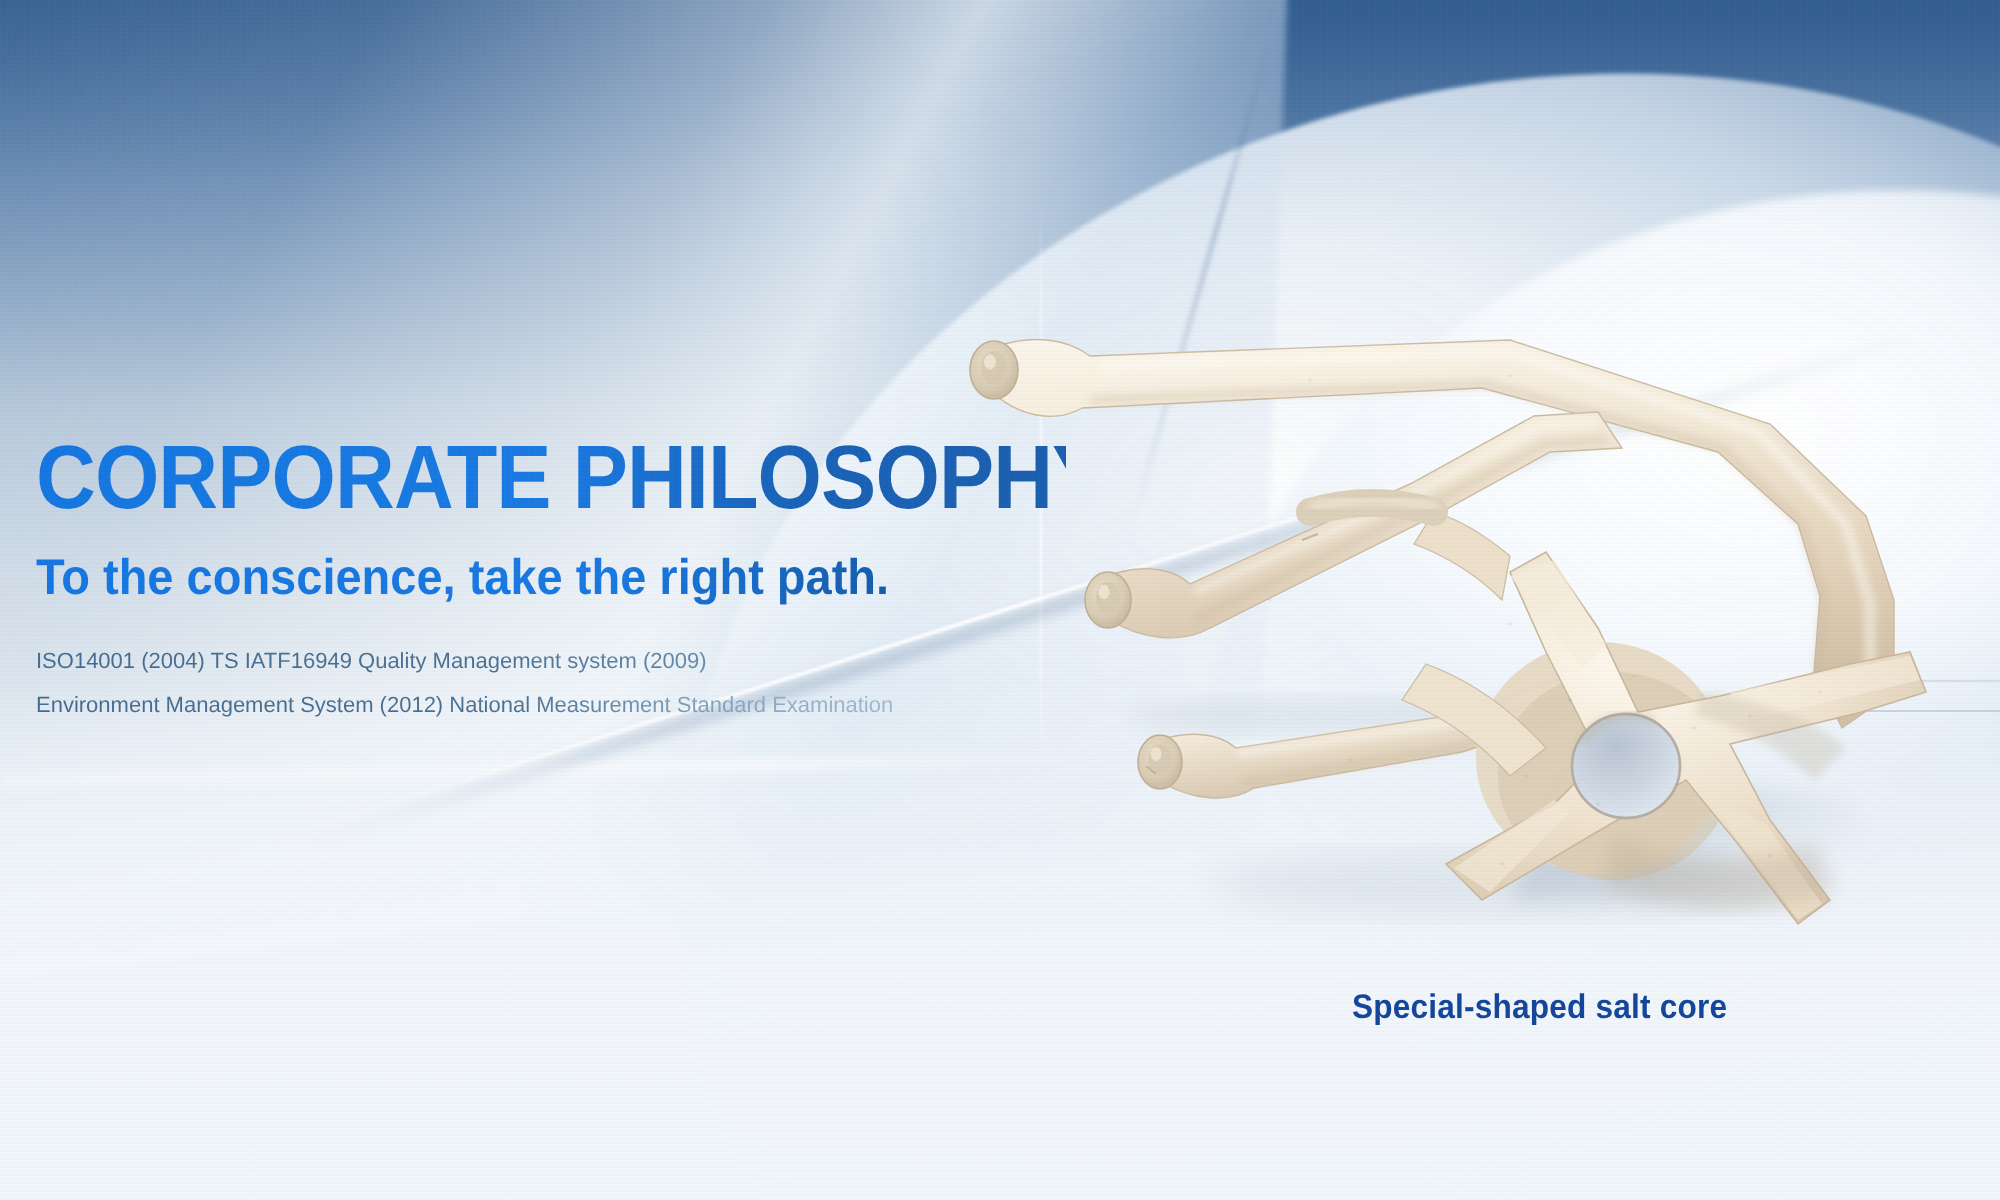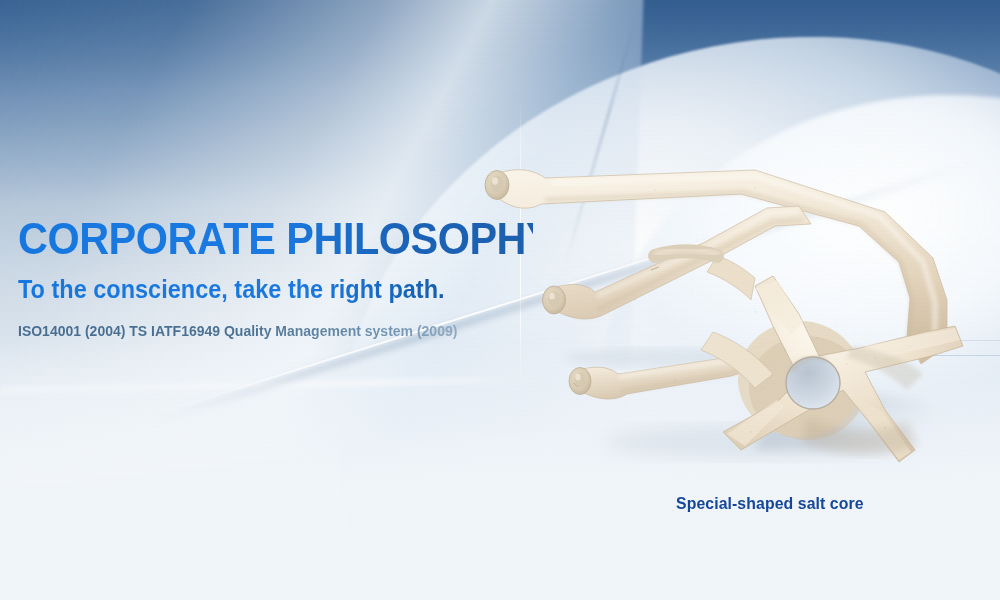--- a/index.html
+++ b/index.html
@@ -216,23 +216,23 @@
     -webkit-background-clip: text;
     background-clip: text;
     -webkit-text-fill-color: transparent;
   }
   .cert-list {
     margin: 16px 0 0 0;
     padding: 0;
     list-style: none;
   }
   .cert-line {
-    font-size: 14px;
+    font-size: 11px;
     line-height: 22px;
-    font-weight: 700;
+    font-weight: 400;
     white-space: nowrap;
     font-family: "Liberation Sans", "DejaVu Sans", sans-serif;
   }
   .cert-line.l1 {
     color: #4a7093;
     background: linear-gradient(90deg, #466c90 0%, #4a7194 40%, #6d90ad 63%, #8aa7bf 76%, #9cb5c9 86%, #a7bdcf 100%);
     -webkit-background-clip: text; background-clip: text; -webkit-text-fill-color: transparent;
   }
   .cert-line.l2 {
     background: linear-gradient(90deg, #456b8f 0%, #4a7194 42%, #7e9fba 58%, #9ab5cb 72%, #acc2d4 88%, #b5cada 100%);
@@ -422,19 +422,20 @@
       <path d="M196 120 l8 -3" stroke="#9a8b74" stroke-width="1.2" opacity="0.5" fill="none"></path>
       <path d="M118 233 l5 4" stroke="#9a8b74" stroke-width="1" opacity="0.4" fill="none"></path>
     </svg>
   </div>
 
   <div class="text-block">
     <h1 class="headline">CORPORATE PHILOSOPHY</h1>
     <h2 class="subhead">To the conscience, take the right path.</h2>
     <ul class="cert-list">
       <li class="cert-line l1">ISO14001 (2004)  TS IATF16949 Quality Management system (2009)</li>
+      <li class="cert-line l2">Environment Management System (2012)    National Measurement Standard Examination</li>
     </ul>
   </div>
 
   <div class="caption">Special-shaped salt core</div>
 
   <div class="bg-noise"></div>
 </div>
 
 </body></html>

